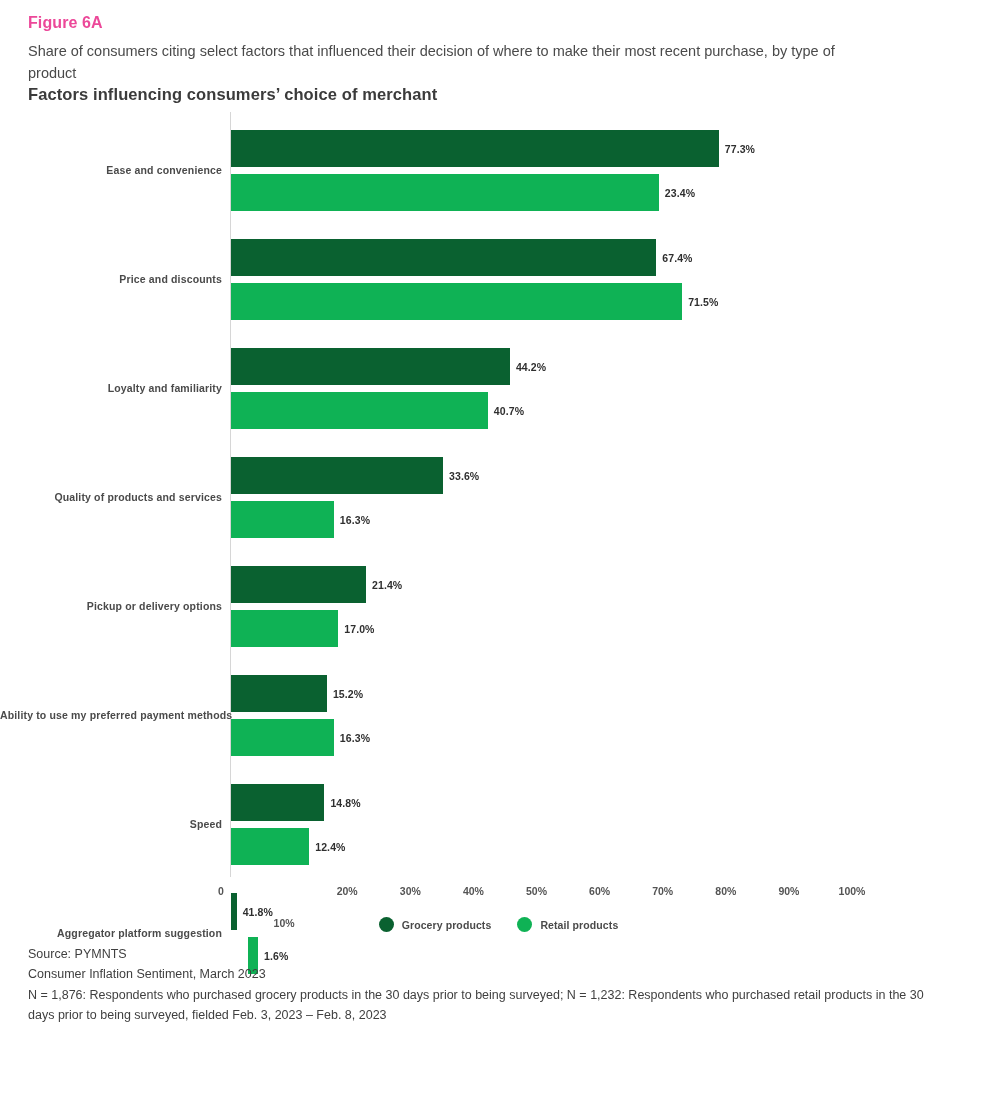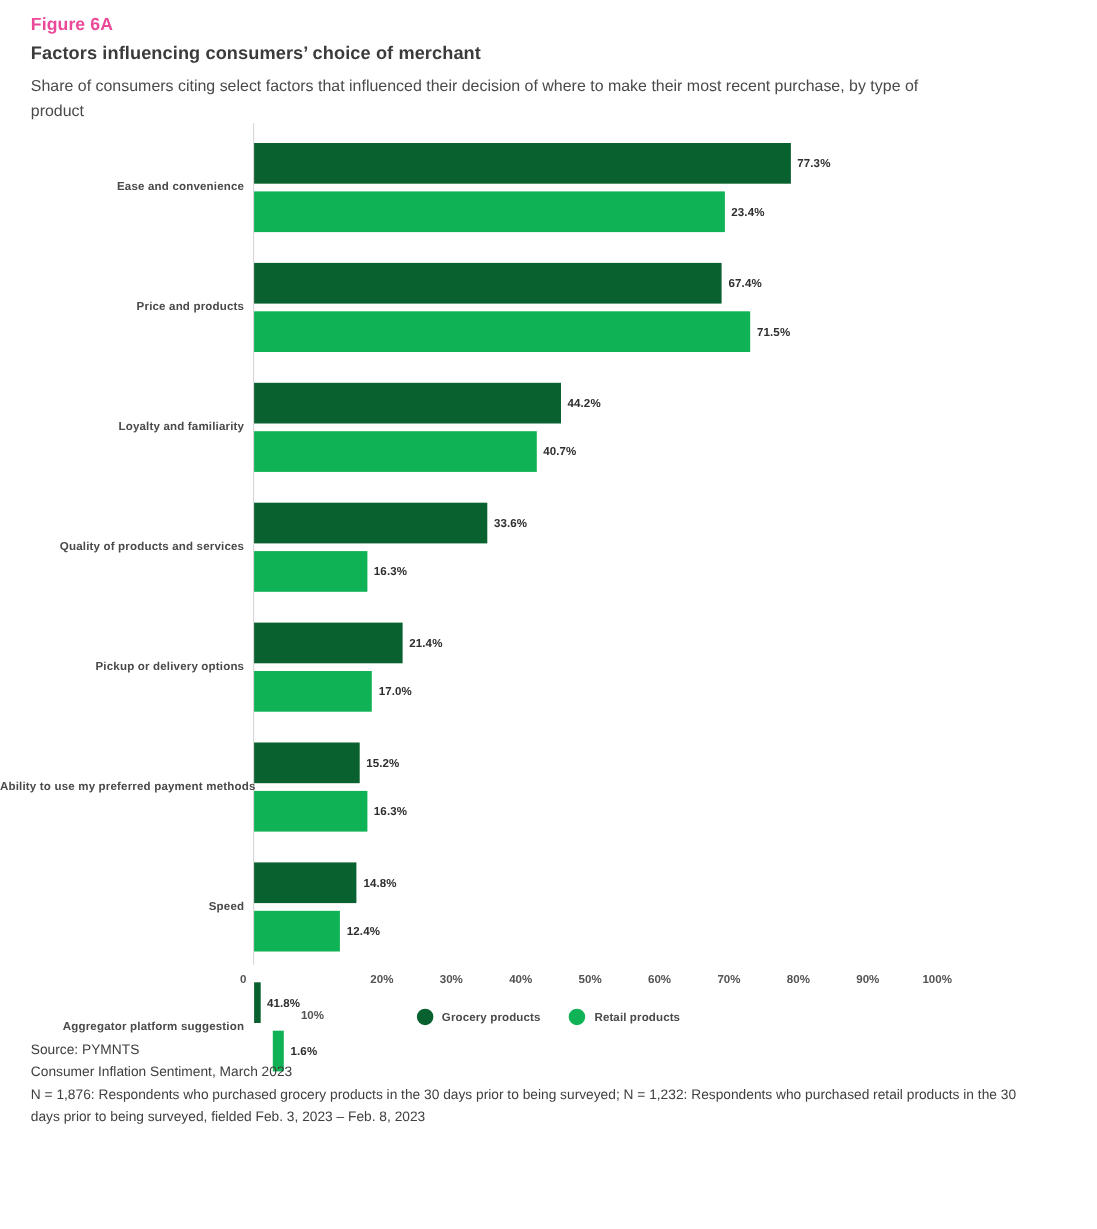--- a/index.html
+++ b/index.html
@@ -152,40 +152,40 @@
     line-height: 1.62;
   }
   #footer div { margin: 0; }
   #footnote { margin-top: 1px; }
 </style>
 </head>
 <body>
 
 <div id="header">
   <div id="fig-label">Figure 6A</div>
+  <div id="fig-subtitle">Share of consumers citing select factors that influenced their decision of where to make their most recent purchase, by type of product</div>
   <div id="fig-title">Factors influencing consumers’ choice of merchant</div>
-  <div id="fig-subtitle">Share of consumers citing select factors that influenced their decision of where to make their most recent purchase, by type of product</div>
 </div>
 
 <div id="chart">
   <div id="axis-line"></div>
   <div id="plot">
       <div class="group" style="top: 18px; height: 81px;">
         <div class="cat-label" style="top: 33.5px;">Ease and convenience</div>
         <div class="bar-row" style="top: 0px; width: 766px;">
           <div class="bar grocery" style="width: 487.763px; background: rgb(10, 97, 48);"></div>
           <div class="bar-value" style="left: 493.763px;">77.3%</div>
         </div>
         <div class="bar-row" style="top: 44px; width: 766px;">
           <div class="bar retail" style="width: 427.818px; background: rgb(15, 178, 85);"></div>
           <div class="bar-value" style="left: 433.818px;">23.4%</div>
         </div>
       </div>
       <div class="group" style="top: 127px; height: 81px;">
-        <div class="cat-label" style="top: 33.5px;">Price and products</div>
+        <div class="cat-label" style="top: 33.5px;">Price and discounts</div>
         <div class="bar-row" style="top: 0px; width: 766px;">
           <div class="bar grocery" style="width: 425.294px; background: rgb(10, 97, 48);"></div>
           <div class="bar-value" style="left: 431.294px;">67.4%</div>
         </div>
         <div class="bar-row" style="top: 44px; width: 766px;">
           <div class="bar retail" style="width: 451.165px; background: rgb(15, 178, 85);"></div>
           <div class="bar-value" style="left: 457.165px;">71.5%</div>
         </div>
       </div>
       <div class="group" style="top: 236px; height: 81px;">

